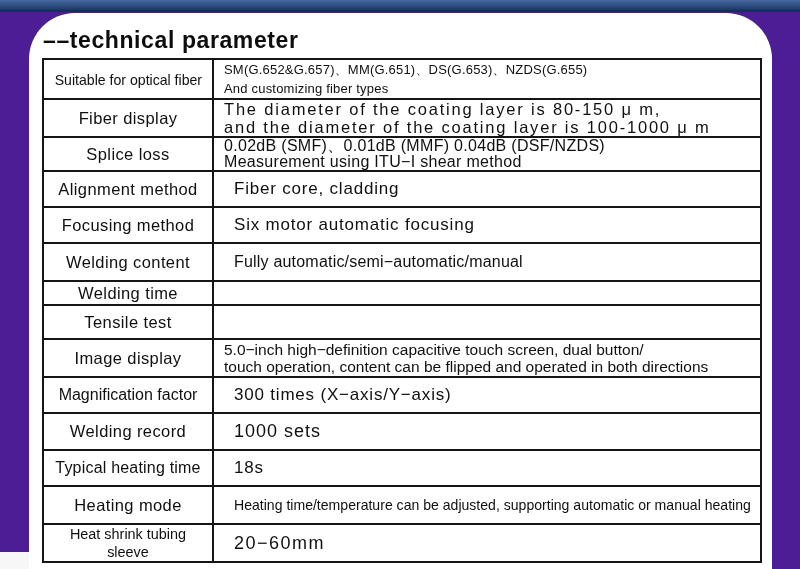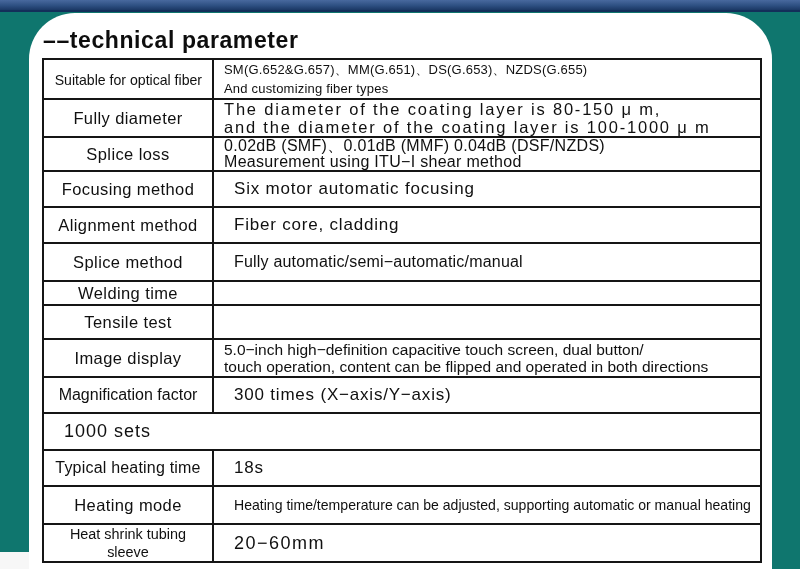--- a/index.html
+++ b/index.html
@@ -1,18 +1,18 @@
 <!DOCTYPE html>
 <html><head>
 <meta charset="utf-8">
 <style>
   html,body{margin:0;padding:0;background:#2f4f7e;}
   .stage{
     position:relative;width:800px;height:569px;overflow:hidden;
-    background:#0f766e;font-family:"Liberation Sans",sans-serif;
+    background:#4c1d95;font-family:"Liberation Sans",sans-serif;
   }
   .top-band{
     position:absolute;left:0;top:0;width:800px;height:12px;
     background:linear-gradient(180deg,#48699e 0%,#2e5082 55%,#1b3865 100%);
     border-bottom:2px solid #132f5a;box-sizing:border-box;
   }
   .panel{
     position:absolute;left:29px;top:13px;width:743px;height:556px;
     background:#ffffff;border-radius:46px 46px 0 0;
   }
@@ -85,55 +85,55 @@
           <div class="cell cell-label">
             <span>Suitable for optical fiber</span>
           </div>
           <div class="cell cell-value two">
             <div class="vline">SM(G.652&amp;G.657)、MM(G.651)、DS(G.653)、NZDS(G.655)</div>
             <div class="vline">And customizing fiber types</div>
           </div>
         </div>
         <div class="row">
           <div class="cell cell-label">
-            <span>Fully diameter</span>
+            <span>Fiber display</span>
           </div>
           <div class="cell cell-value two">
             <div class="vline">The diameter of the coating layer is 80-150 μ m,</div>
             <div class="vline">and the diameter of the coating layer is 100-1000 μ m</div>
           </div>
         </div>
         <div class="row">
           <div class="cell cell-label">
             <span>Splice loss</span>
           </div>
           <div class="cell cell-value two">
             <div class="vline">0.02dB (SMF)、0.01dB (MMF) 0.04dB (DSF/NZDS)</div>
             <div class="vline">Measurement using ITU−I shear method</div>
           </div>
         </div>
         <div class="row">
           <div class="cell cell-label">
+            <span>Alignment method</span>
+          </div>
+          <div class="cell cell-value">
+            <div class="vline">Fiber core, cladding</div>
+          </div>
+        </div>
+        <div class="row">
+          <div class="cell cell-label">
             <span>Focusing method</span>
           </div>
           <div class="cell cell-value">
             <div class="vline">Six motor automatic focusing</div>
           </div>
         </div>
         <div class="row">
           <div class="cell cell-label">
-            <span>Alignment method</span>
-          </div>
-          <div class="cell cell-value">
-            <div class="vline">Fiber core, cladding</div>
-          </div>
-        </div>
-        <div class="row">
-          <div class="cell cell-label">
-            <span>Splice method</span>
+            <span>Welding content</span>
           </div>
           <div class="cell cell-value">
             <div class="vline">Fully automatic/semi−automatic/manual</div>
           </div>
         </div>
         <div class="row">
           <div class="cell cell-label">
             <span>Welding time</span>
           </div>
         </div>
@@ -153,20 +153,23 @@
         </div>
         <div class="row">
           <div class="cell cell-label">
             <span>Magnification factor</span>
           </div>
           <div class="cell cell-value">
             <div class="vline">300 times (X−axis/Y−axis)</div>
           </div>
         </div>
         <div class="row">
+          <div class="cell cell-label">
+            <span>Welding record</span>
+          </div>
           <div class="cell cell-value">
             <div class="vline">1000 sets</div>
           </div>
         </div>
         <div class="row">
           <div class="cell cell-label">
             <span>Typical heating time</span>
           </div>
           <div class="cell cell-value">
             <div class="vline">18s</div>

